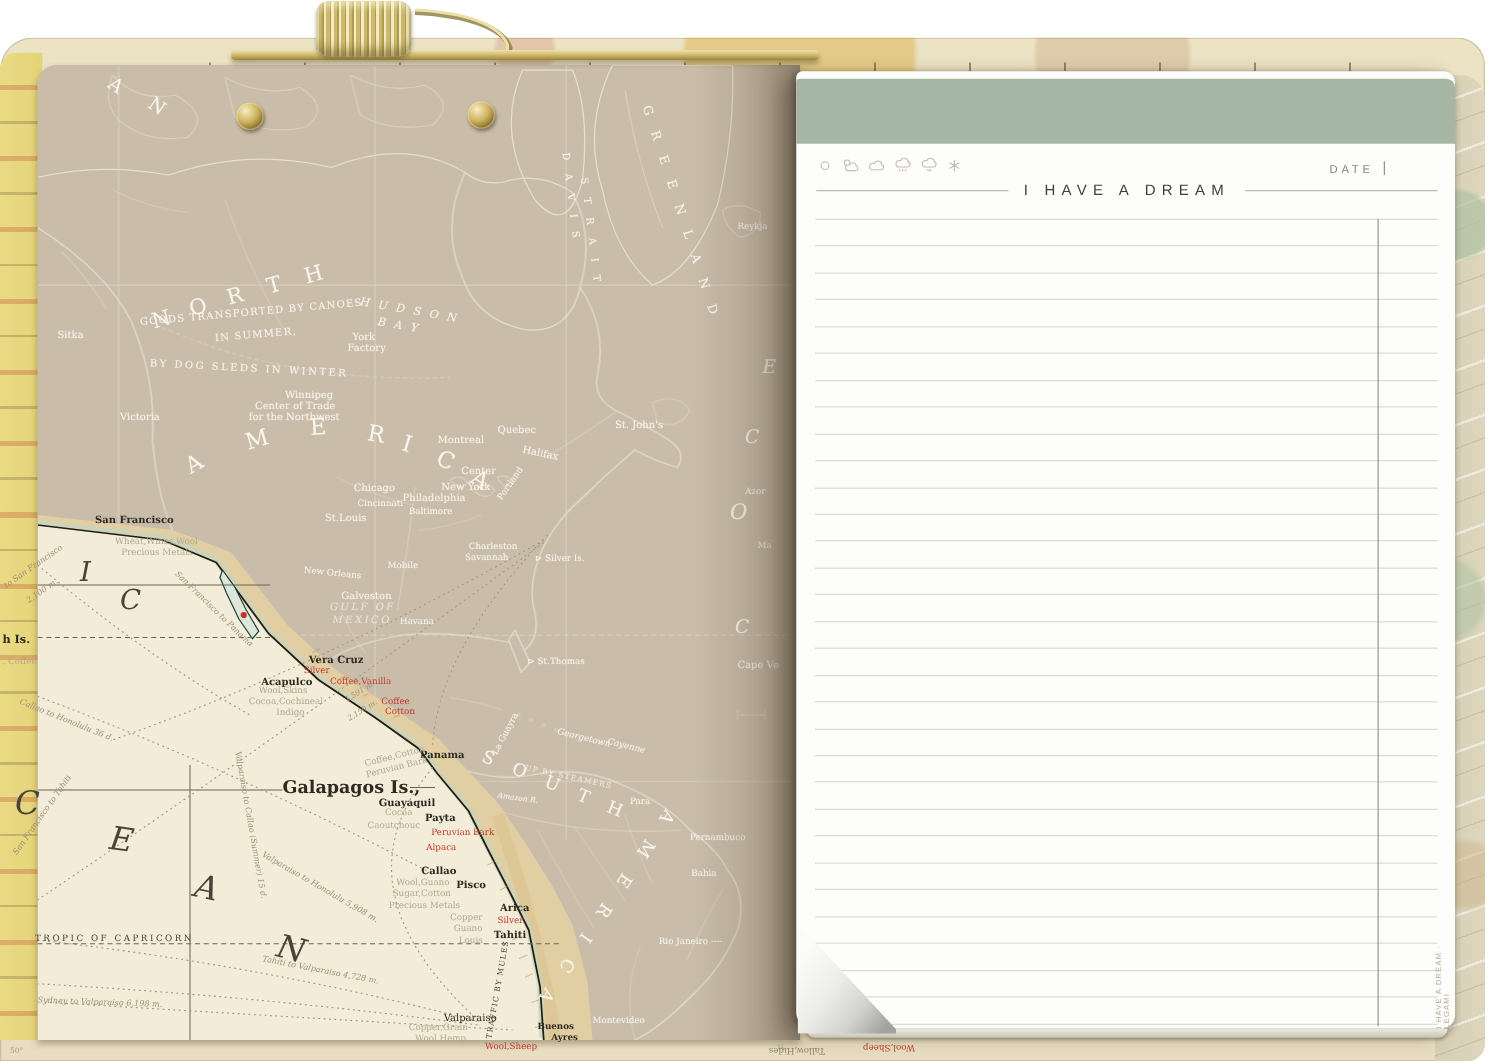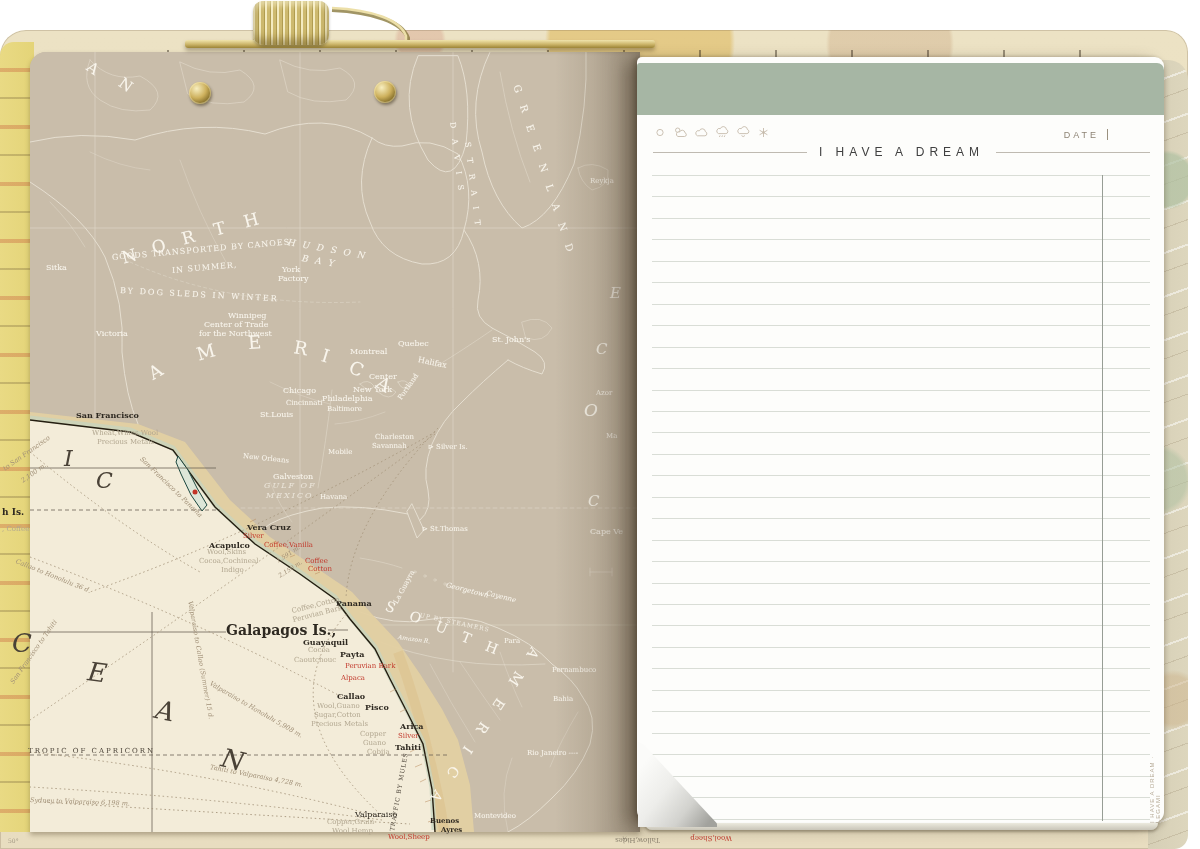--- a/index.html
+++ b/index.html
@@ -226,21 +226,21 @@
       <span class="lbl l-w" style="left: 369px; top: 373px; font-size: 8px;">Center</span>
       <span class="lbl l-w" style="left: 400px; top: 396px; font-size: 7px; transform: rotate(-55deg);">Portland</span>
       <span class="lbl l-w" style="left: 353px; top: 386px; font-size: 8px;">New York</span>
       <span class="lbl l-w" style="left: 322px; top: 395px; font-size: 8px;">Philadelphia</span>
       <span class="lbl l-w" style="left: 327px; top: 406px; font-size: 7px;">Baltimore</span>
       <span class="lbl l-w" style="left: 283px; top: 387px; font-size: 8px;">Chicago</span>
       <span class="lbl l-w" style="left: 286px; top: 400px; font-size: 7px;">Cincinnati</span>
       <span class="lbl l-w" style="left: 260px; top: 411px; font-size: 8px;">St.Louis</span>
       <span class="lbl l-w" style="left: 375px; top: 434px; font-size: 7px;">Charleston</span>
       <span class="lbl l-w" style="left: 372px; top: 443px; font-size: 7px;">Savannah</span>
-      <span class="lbl l-w" style="left: 310px; top: 449px; font-size: 7px; margin-left: 18px;">Mobile</span>
+      <span class="lbl l-w" style="left: 310px; top: 449px; font-size: 7px;">Mobile</span>
       <span class="lbl l-w" style="left: 243px; top: 453px; font-size: 7px; transform: rotate(6deg);">New Orleans</span>
       <span class="lbl l-w" style="left: 273px; top: 473px; font-size: 8px;">Galveston</span>
       <span class="lbl l-w" style="left: 264px; top: 482px; font-size: 8px; font-style: italic; letter-spacing: 2px; opacity: 0.7;">GULF OF</span>
       <span class="lbl l-w" style="left: 266px; top: 492px; font-size: 8px; font-style: italic; letter-spacing: 2px; opacity: 0.7;">MEXICO</span>
       <span class="lbl l-w" style="left: 320px; top: 494px; font-size: 7px;">Havana</span>
       <span class="lbl l-w" style="left: 428px; top: 444px; font-size: 7px;">⊳ Silver Is.</span>
       <span class="lbl l-w" style="left: 422px; top: 526px; font-size: 7px;">⊳ St.Thomas</span>
       <span class="lbl l-w" style="left: 452px; top: 118px; font-size: 8px; letter-spacing: 4px; transform: rotate(83deg);">D A V I S</span>
       <span class="lbl l-w" style="left: 467px; top: 138px; font-size: 8px; letter-spacing: 4px; transform: rotate(83deg);">S T R A I T</span>
       <span class="lbl l-w" style="left: 516px; top: 80px; font-size: 10px; letter-spacing: 5px; transform: rotate(72deg);">G R E E N L A N D</span>
@@ -302,21 +302,21 @@
       <span class="lbl l-g" style="left: 221px; top: 567px; font-size: 7px;">Indigo</span>
       <span class="lbl l-g" style="left: 292px; top: 608px; font-size: 7px; transform: rotate(-14deg);">Coffee,Cotton</span>
       <span class="lbl l-g" style="left: 293px; top: 617px; font-size: 7px; transform: rotate(-14deg);">Peruvian Bark</span>
       <span class="lbl l-g" style="left: 308px; top: 647px; font-size: 7px;">Cocoa</span>
       <span class="lbl l-g" style="left: 294px; top: 657px; font-size: 7px;">Caoutchouc</span>
       <span class="lbl l-g" style="left: 317px; top: 703px; font-size: 7px;">Wool,Guano</span>
       <span class="lbl l-g" style="left: 314px; top: 712px; font-size: 7px;">Sugar,Cotton</span>
       <span class="lbl l-g" style="left: 311px; top: 721px; font-size: 7px;">Precious Metals</span>
       <span class="lbl l-g" style="left: 360px; top: 731px; font-size: 7px;">Copper</span>
       <span class="lbl l-g" style="left: 363px; top: 740px; font-size: 7px;">Guano</span>
-      <span class="lbl l-g" style="left: 367px; top: 749px; font-size: 7px;">Cobija</span>
+      <span class="lbl l-g" style="left: 367px; top: 749px; font-size: 7px;">Louis</span>
       <span class="lbl l-g" style="left: 327px; top: 819px; font-size: 7px;">Copper,Grain</span>
       <span class="lbl l-g" style="left: 332px; top: 828px; font-size: 7px;">Wool,Hemp</span>
       <span class="lbl l-g" style="left: 2px; top: 526px; font-size: 7px;">, Coffee</span>
       <span class="lbl l-rt" style="left: 4px; top: 466px; font-size: 6.5px; font-style: italic; transform: rotate(-35deg);">to San Francisco</span>
       <span class="lbl l-rt" style="left: 22px; top: 478px; font-size: 6.5px; font-style: italic; transform: rotate(-35deg);">2,100 m.</span>
       <span class="lbl l-rt" style="left: 141px; top: 455px; font-size: 6.5px; font-style: italic; transform: rotate(44deg);">San Francisco to Panama</span>
       <span class="lbl l-rt" style="left: 16px; top: 558px; font-size: 6.5px; font-style: italic; transform: rotate(22deg);">Callao to Honolulu 36 d.</span>
       <span class="lbl l-rt" style="left: 12px; top: 680px; font-size: 6.5px; font-style: italic; transform: rotate(-55deg);">San Francisco to Tahiti</span>
       <span class="lbl l-rt" style="left: 190px; top: 598px; font-size: 6.5px; font-style: italic; transform: rotate(80deg);">Valparaiso to Callao (Summer) 15 d.</span>
       <span class="lbl l-rt" style="left: 210px; top: 680px; font-size: 6.5px; font-style: italic; transform: rotate(30deg);">Valparaiso to Honolulu 5,908 m.</span>

